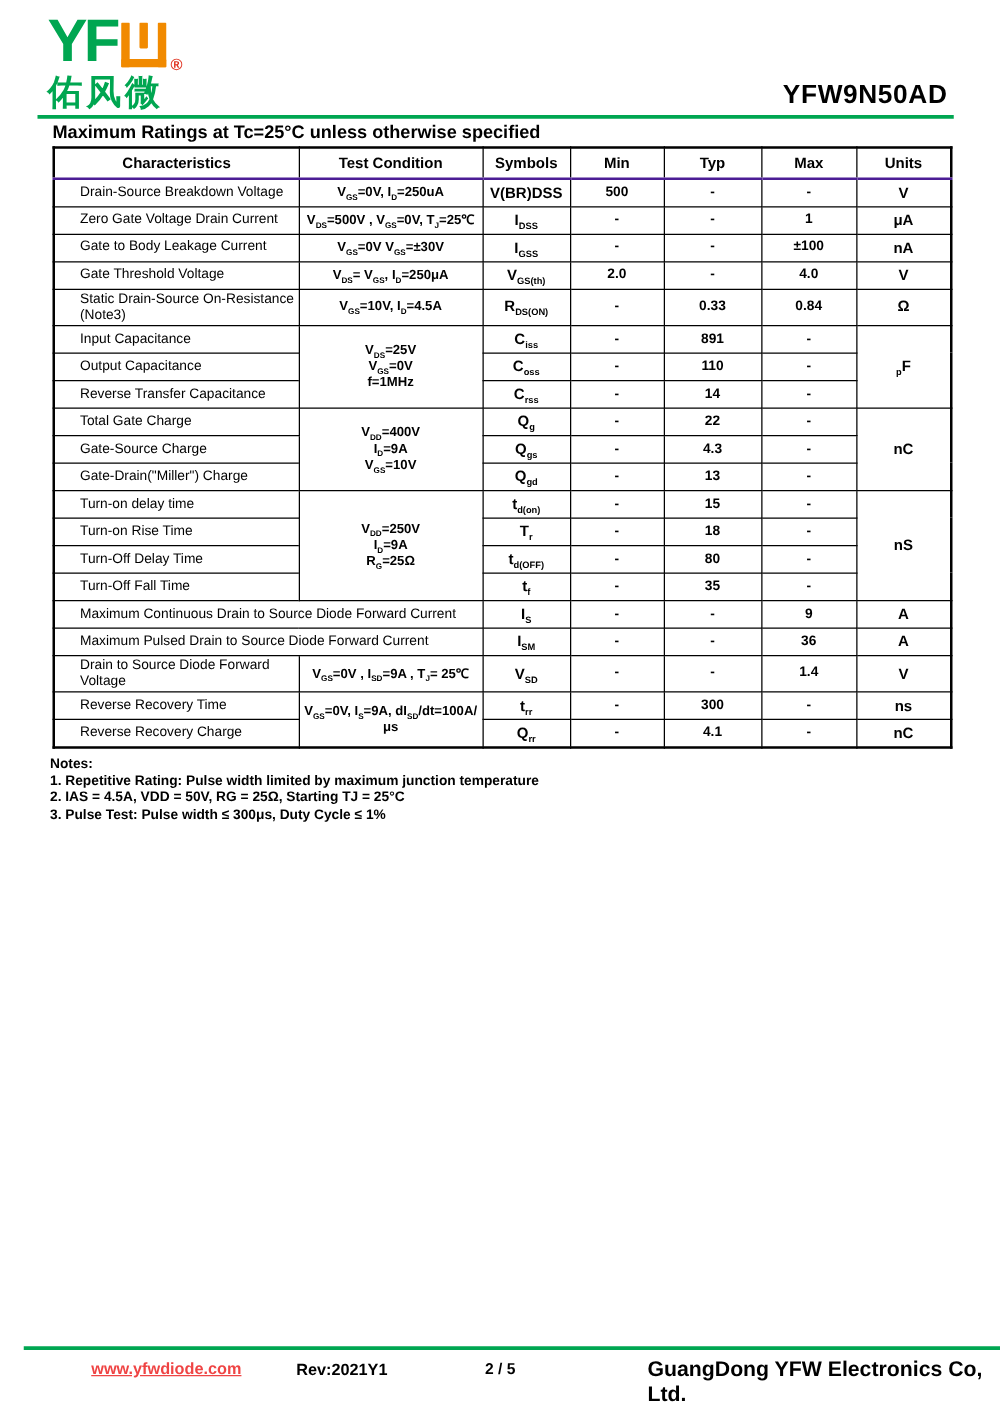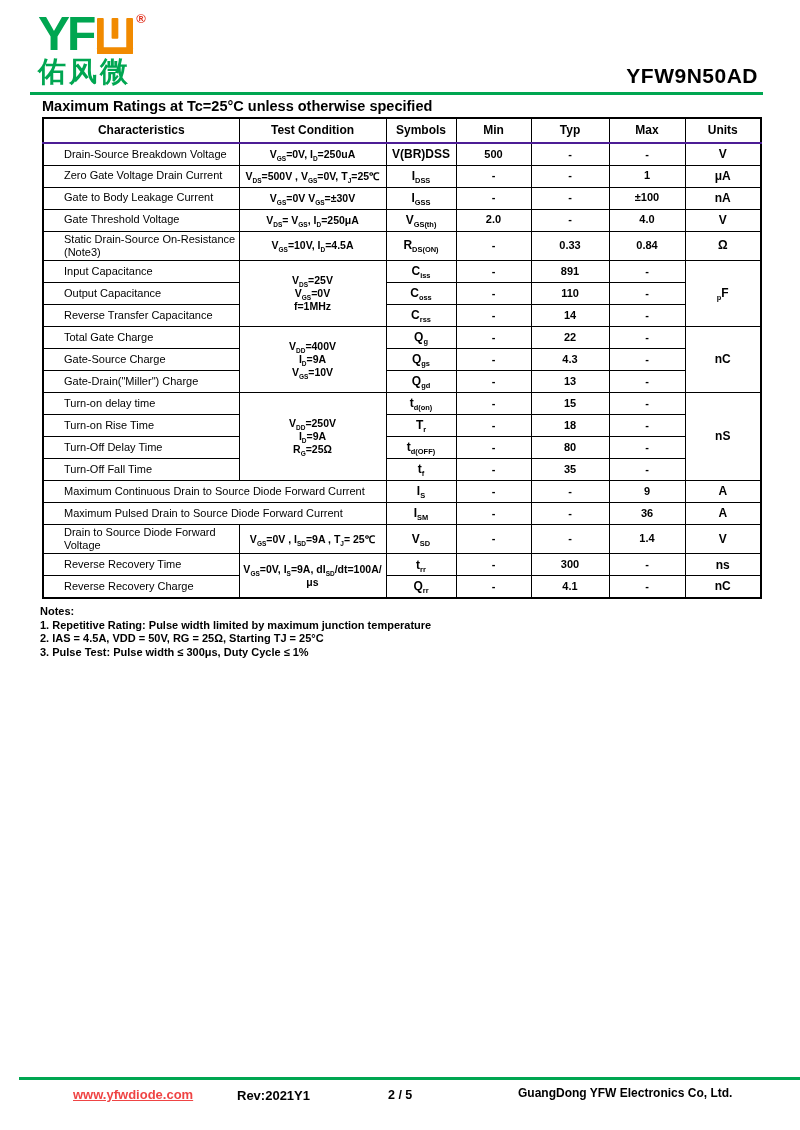--- a/index.html
+++ b/index.html
@@ -9,30 +9,30 @@
     background: #ffffff;
     font-family: "Liberation Sans", sans-serif;
     color: #000;
     position: relative;
     overflow: hidden;
   }
   .page { position: absolute; inset: 0; }
 
   
   .logo { position: absolute; left: 38px; top: 10px; }
-  .logo-row { display: flex; align-items: flex-start; line-height: 1; }
+  .logo-row { display: flex; align-items: flex-end; line-height: 1; }
   .logo-yf {
     font-size: 48px; font-weight: bold; letter-spacing: -3px;
     color: #00A651; line-height: 1;
   }
   .logo-w { margin: 8px 0 0 3px; }
   .logo-r { font-size: 13px; font-weight: bold; color: #E0301E; margin: 2px 0 0 2px; }
   .logo-cn {
     font-size: 28px; font-weight: bold; color: #00A651;
-    letter-spacing: 3px; margin-top: 2px; line-height: 1; font-family: Liberation Mono, monospace;
+    letter-spacing: 3px; margin-top: 2px; line-height: 1;
   }
 
   
   .part-number {
     position: absolute; top: 64px; right: 42px;
     font-size: 21px; font-weight: bold; letter-spacing: 0.5px;
   }
   .header-rule {
     position: absolute; top: 92px; left: 30px; width: 733px; height: 3px;
     background: #00A651;
@@ -77,21 +77,21 @@
     position: absolute; top: 1077px; left: 19px; width: 781px; height: 3px;
     background: #00A651;
   }
   .footer-website {
     position: absolute; top: 1087px; left: 73px;
     font-size: 13px; font-weight: bold; color: #ef4444;
     text-decoration: underline; cursor: pointer;
   }
   .footer-rev  { position: absolute; top: 1088px; left: 237px; font-size: 13px; font-weight: bold; }
   .footer-page { position: absolute; top: 1088px; left: 388px; font-size: 12.5px; font-weight: bold; }
-  .footer-company { position: absolute; top: 1086px; left: 518px; font-size: 12px; font-weight: bold; }
+  .footer-company { position: absolute; top: 1086px; left: 518px; font-size: 17px; font-weight: bold; }
 </style>
 </head>
 <body>
 
 <div class="page">
 
   <div class="logo">
     <div class="logo-row">
       <span class="logo-yf">YF</span>
       <span class="logo-w">

